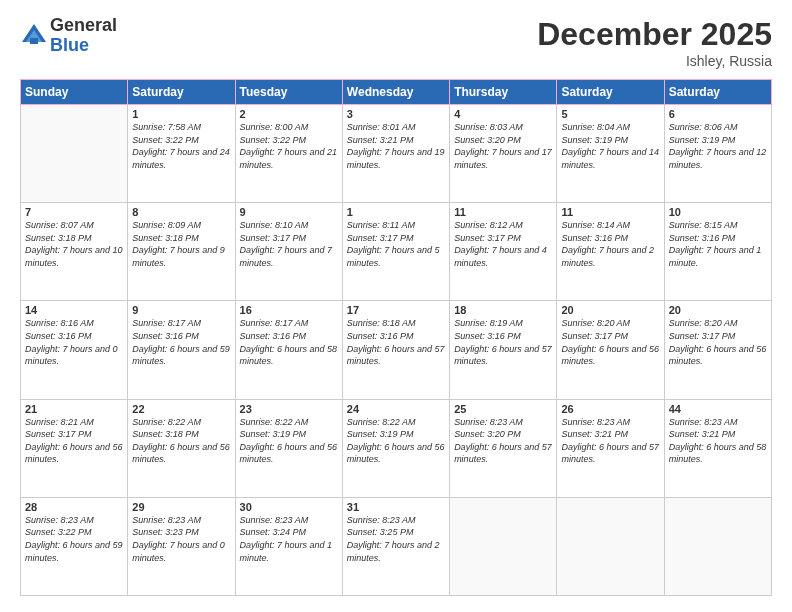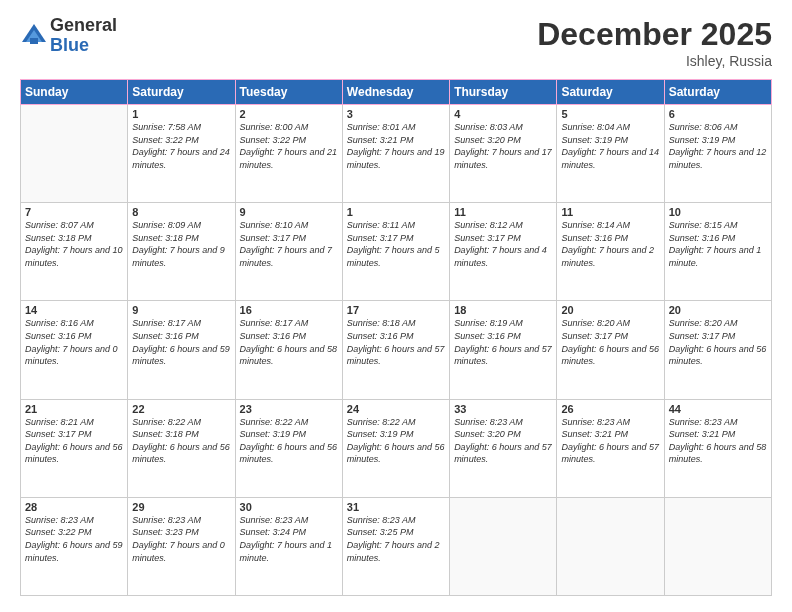--- a/index.html
+++ b/index.html
@@ -232,21 +232,21 @@
           </td>
           <td>
             <span class="day-number">23</span>
             <div class="day-info">Sunrise: 8:22 AM<br>Sunset: 3:19 PM<br>Daylight: 6 hours and 56 minutes.</div>
           </td>
           <td>
             <span class="day-number">24</span>
             <div class="day-info">Sunrise: 8:22 AM<br>Sunset: 3:19 PM<br>Daylight: 6 hours and 56 minutes.</div>
           </td>
           <td>
-            <span class="day-number">33</span>
+            <span class="day-number">25</span>
             <div class="day-info">Sunrise: 8:23 AM<br>Sunset: 3:20 PM<br>Daylight: 6 hours and 57 minutes.</div>
           </td>
           <td>
             <span class="day-number">26</span>
             <div class="day-info">Sunrise: 8:23 AM<br>Sunset: 3:21 PM<br>Daylight: 6 hours and 57 minutes.</div>
           </td>
           <td>
             <span class="day-number">44</span>
             <div class="day-info">Sunrise: 8:23 AM<br>Sunset: 3:21 PM<br>Daylight: 6 hours and 58 minutes.</div>
           </td>

